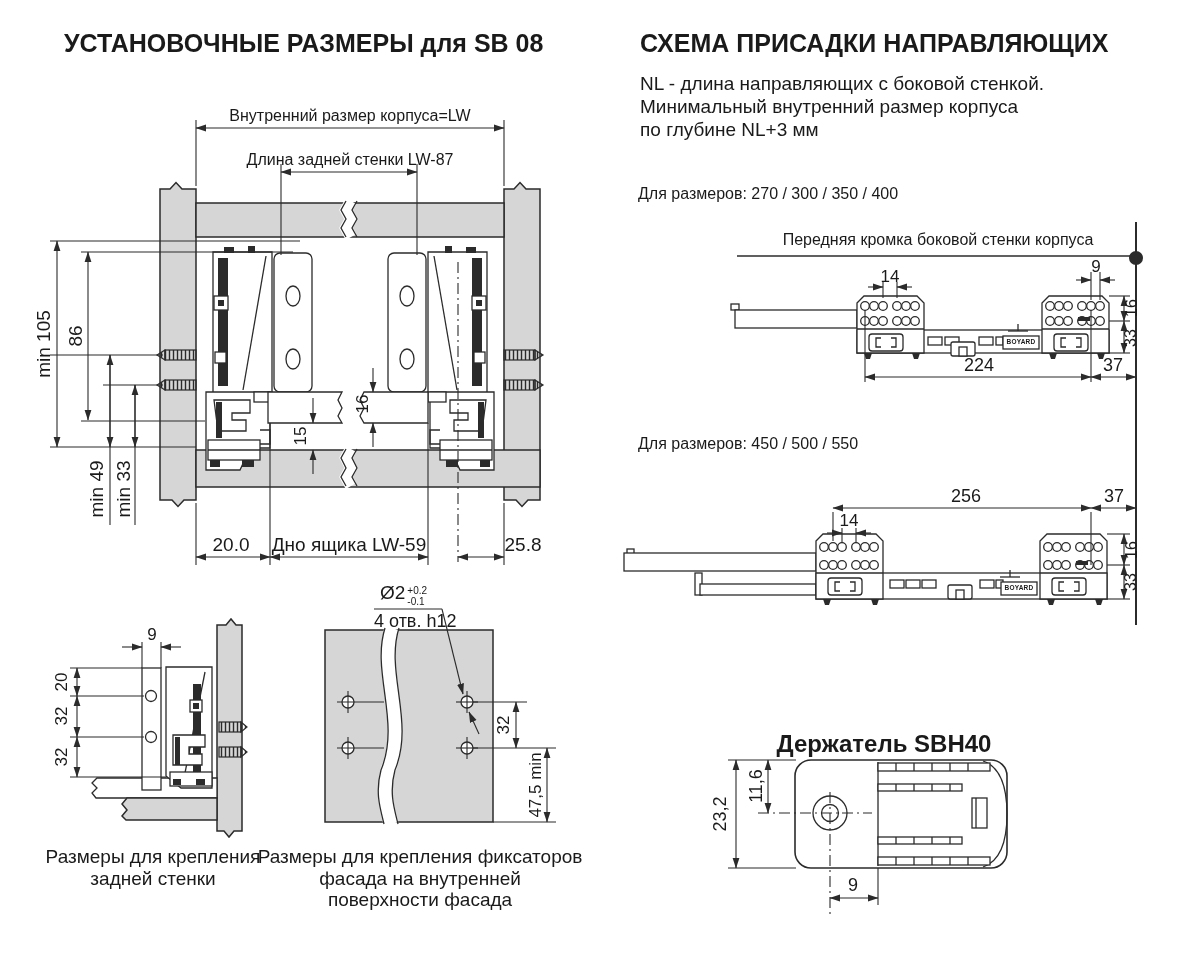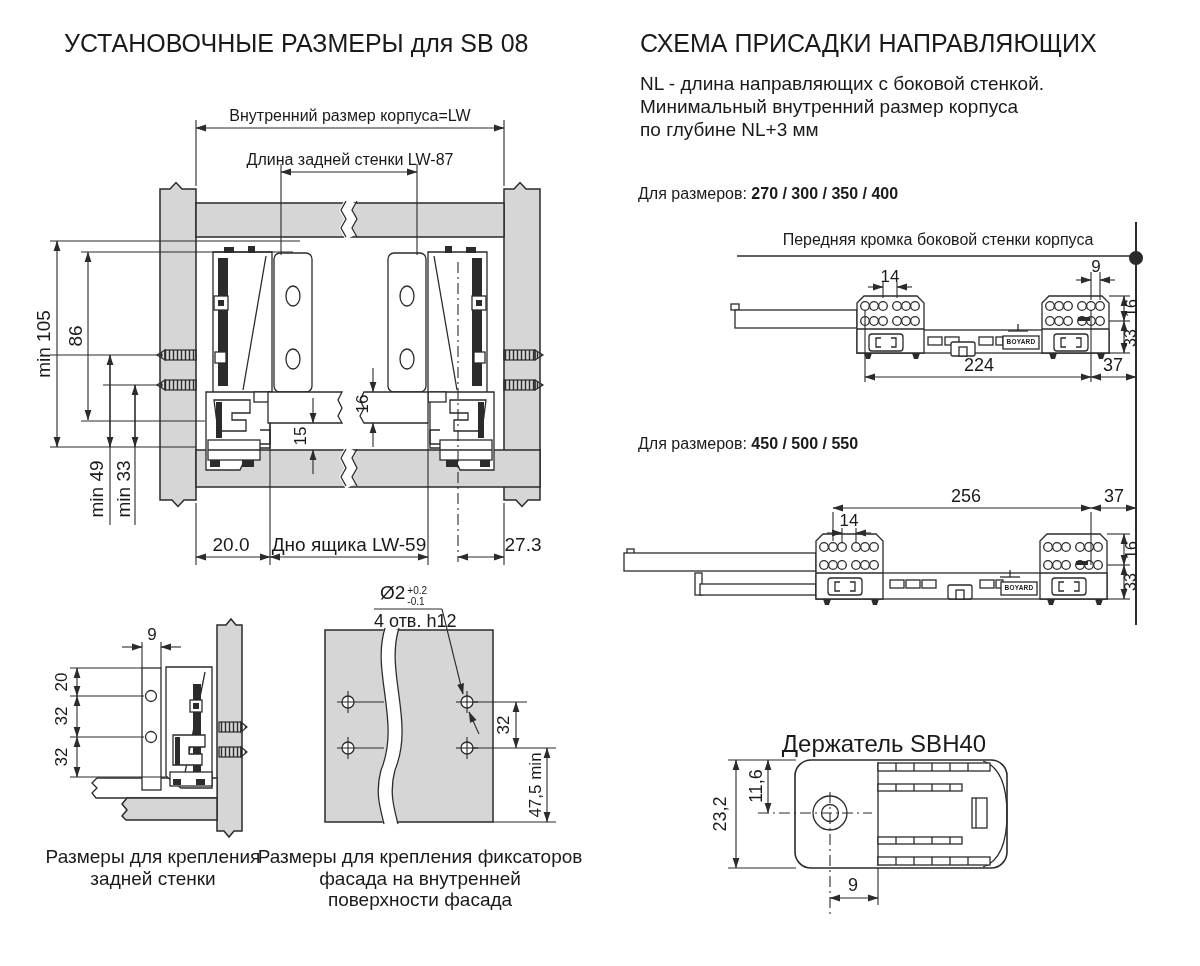--- a/index.html
+++ b/index.html
@@ -3,22 +3,22 @@
 <meta charset="utf-8">
 <style>
   html,body{margin:0;padding:0;background:#fff}
   .page{position:relative;width:1200px;height:966px;background:#fff;overflow:hidden;
         font-family:"Liberation Sans",sans-serif;color:#1a1a1a}
   .art{position:absolute;left:0;top:0}
   .lb{position:absolute;white-space:nowrap;line-height:1.08}
   .ctr{transform:translate(-50%,-50%)}
   .rot{transform:translate(-50%,-50%) rotate(-90deg)}
   .f16{font-size:16px}.f17{font-size:17px}.f18{font-size:18px}.f19{font-size:19px}.f20{font-size:16px}
-  .ttl{font-size:25px;font-weight:normal}
-  .b{font-weight:bold}
+  .ttl{font-size:25px;font-weight:bold}
+  .b{font-weight:normal}
   .brand{font-size:6.5px;font-weight:bold;letter-spacing:.2px}
   .tolwrap{display:inline-flex;flex-direction:column;font-size:10px;line-height:1.05;vertical-align:5px;margin-left:2px}
   
   .ln{fill:none;stroke:#2b2b2b;stroke-width:1.3}
   .ln2{fill:none;stroke:#2b2b2b;stroke-width:2}
   .dim{fill:none;stroke:#2b2b2b;stroke-width:1.1}
   .gray{fill:#d5d6d5;stroke:#2b2b2b;stroke-width:1.5}
   .wht{fill:#fff;stroke:#2b2b2b;stroke-width:1.3}
   .blk{fill:#2b2b2b;stroke:none}
   .wb{stroke:#fff;stroke-width:12;fill:none}
@@ -397,21 +397,21 @@
   <div class="lb f20 ctr" style="left:350px;top:116px">Внутренний размер корпуса=LW</div>
   <div class="lb f20 ctr" style="left:350px;top:160px">Длина задней стенки  LW-87</div>
   <div class="lb f19 rot" style="left:44px;top:344px">min 105</div>
   <div class="lb f19 rot" style="left:76px;top:336px">86</div>
   <div class="lb f19 rot" style="left:97px;top:489px">min 49</div>
   <div class="lb f19 rot" style="left:124px;top:489px">min 33</div>
   <div class="lb f17 rot" style="left:363px;top:404px">16</div>
   <div class="lb f17 rot" style="left:301px;top:436px">15</div>
   <div class="lb f19 ctr" style="left:231px;top:545px">20.0</div>
   <div class="lb f19 ctr" style="left:349px;top:545px">Дно ящика  LW-59</div>
-  <div class="lb f19 ctr" style="left:523px;top:545px">27.3</div>
+  <div class="lb f19 ctr" style="left:523px;top:545px">25.8</div>
 
   <div class="lb f17 ctr" style="left:152px;top:635px">9</div>
   <div class="lb f17 rot" style="left:62px;top:682px">20</div>
   <div class="lb f17 rot" style="left:62px;top:716px">32</div>
   <div class="lb f17 rot" style="left:62px;top:757px">32</div>
   <div class="lb f19 ctr" style="left:153px;top:857px">Размеры  для крепления</div>
   <div class="lb f19 ctr" style="left:153px;top:879px">задней стенки</div>
 
   <div class="lb f19" style="left:380px;top:583px">
     <span>Ø2</span><span class="tolwrap">

